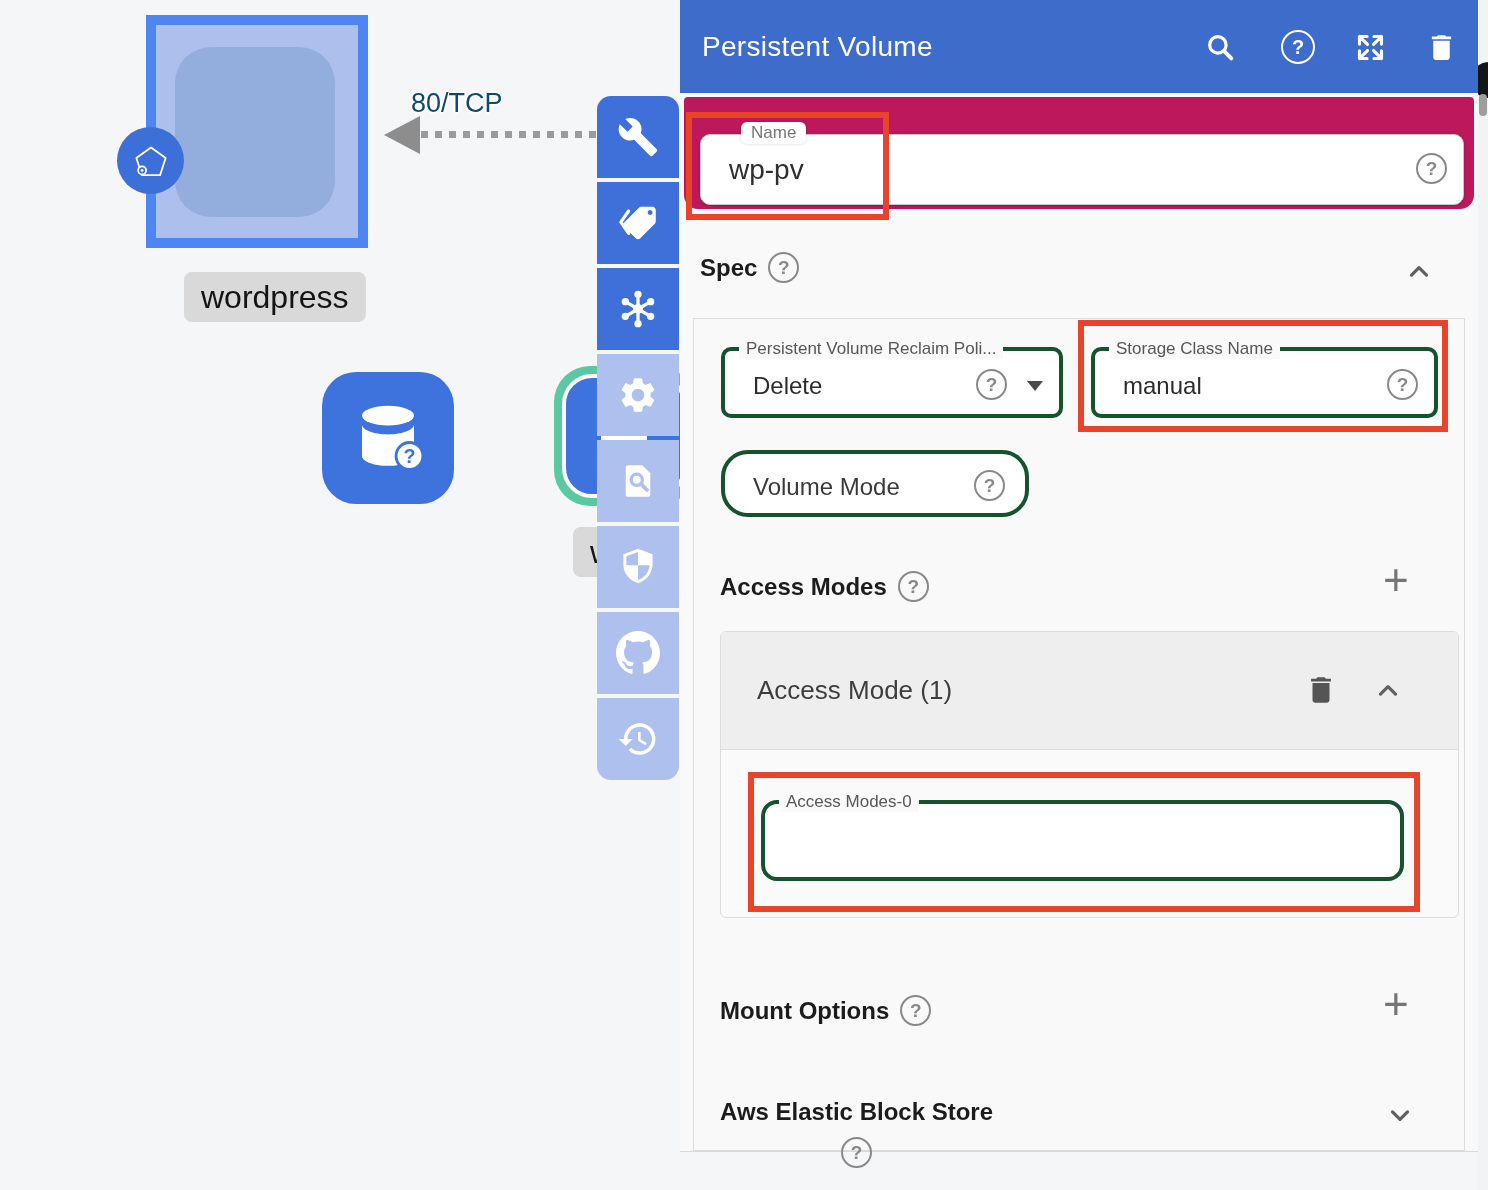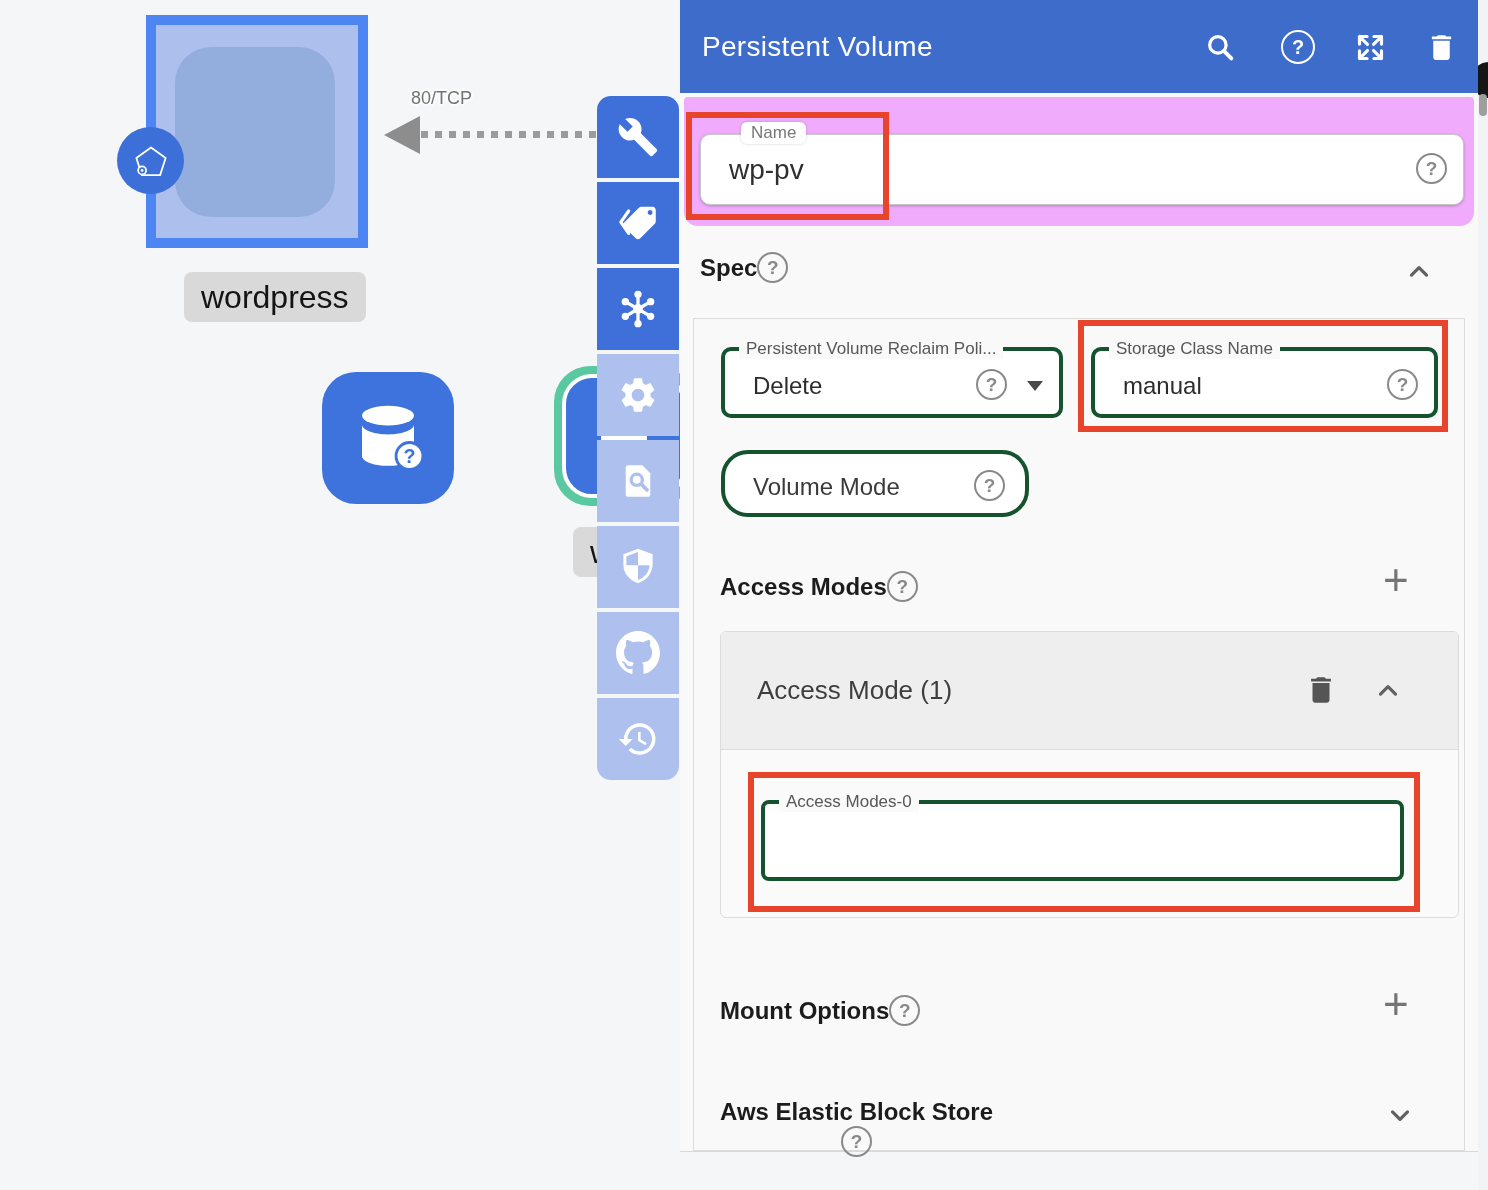--- a/index.html
+++ b/index.html
@@ -5,21 +5,21 @@
   html,body{margin:0;padding:0;}
   body{width:1488px;height:1190px;background:#f5f6f8;font-family:"Liberation Sans",sans-serif;overflow:hidden;}
   .stage{position:relative;width:1488px;height:1190px;}
   .abs{position:absolute;}
 
   
   .wp-node{left:146px;top:15px;width:222px;height:233px;border:10px solid #4d86f2;background:#adbfec;box-sizing:border-box;}
   .wp-inner{left:19px;top:22px;width:160px;height:170px;border-radius:36px;background:#93aedd;}
   .pod-badge{left:117px;top:127px;width:67px;height:67px;border-radius:50%;background:#3c70d8;display:flex;align-items:center;justify-content:center;}
   .chip{background:#d9d9d9;color:#141414;font-size:32px;padding:6px 17px;border-radius:8px;line-height:1.2;white-space:nowrap;}
-  .edge-label{left:411px;top:88px;font-size:18px;font-weight:500;color:#737373;
+  .edge-label{left:411px;top:88px;font-size:27px;font-weight:500;color:#0c4a6e;
     text-shadow:-2px 0 2px #fff,2px 0 2px #fff,0 -2px 2px #fff,0 2px 2px #fff;}
   .edge-line{left:421px;top:131px;width:177px;height:7px;
     background:repeating-linear-gradient(90deg,#9b9b9b 0 7px,transparent 7px 14px);}
   .edge-arrow{left:384px;top:116px;width:0;height:0;border-top:19px solid transparent;border-bottom:19px solid transparent;border-right:36px solid #8d8d8d;}
   .claim-node{left:322px;top:372px;width:132px;height:132px;border-radius:34px;background:#3e72dd;display:flex;align-items:center;justify-content:center;}
   .sel-outer{left:554px;top:366px;width:140px;height:140px;border-radius:36px;background:#5ac8a1;}
   .sel-inner{left:8px;top:8px;width:124px;height:124px;border-radius:30px;background:#3e72dd;border:4px solid #fff;box-sizing:border-box;display:flex;align-items:center;justify-content:center;}
 
   
   .toolbar{left:597px;top:96px;width:82px;z-index:4;}
@@ -27,27 +27,27 @@
   .tb-dark{background:#3f70d9;}
   .tb-light{background:#aec0ed;}
   .tb:first-child{border-radius:14px 14px 0 0;}
   .tb:last-child{border-radius:0 0 14px 14px;margin-bottom:0;}
 
   
   .panel{left:680px;top:0;width:798px;height:1152px;background:#f9f9fa;border-bottom:1px solid #d9d9d9;box-sizing:border-box;z-index:5;}
   .p-header{left:0;top:0;width:798px;height:93px;background:#3d6ccb;}
   .p-title{left:22px;top:0;line-height:93px;font-size:28px;color:#fff;font-weight:400;letter-spacing:.3px;}
   .hbtn{top:28px;width:38px;height:38px;display:flex;align-items:center;justify-content:center;cursor:pointer;}
-  .name-sec{left:4px;top:97px;width:790px;height:129px;background:#f0abfc;border-radius:4px 4px 14px 14px;}
+  .name-sec{left:4px;top:97px;width:790px;height:112px;background:#be185d;border-radius:4px 4px 14px 14px;}
   .input{left:16px;top:37px;width:764px;height:71px;background:#fff;border:1px solid #c8c8c8;border-radius:10px;box-sizing:border-box;box-shadow:0 1px 3px rgba(0,0,0,.25);}
   .ival{left:28px;top:0;line-height:69px;font-size:28px;color:#2f2f2f;}
   .name-chip{left:40px;top:-13px;background:#fff;padding:1px 10px;font-size:17px;color:#777;border-radius:6px;box-shadow:0 0 3px rgba(0,0,0,.18);}
   .q{width:31px;height:31px;border:2.5px solid #898989;border-radius:50%;display:flex;align-items:center;justify-content:center;font-size:19px;font-weight:700;color:#898989;box-sizing:border-box;flex:none;cursor:pointer;}
   .qw{width:34px;height:34px;border-color:#fff;color:#fff;font-size:20px;}
-  .sec-head{display:flex;align-items:center;gap:0;font-size:24px;font-weight:700;color:#1c1c1c;}
+  .sec-head{display:flex;align-items:center;gap:11px;font-size:24px;font-weight:700;color:#1c1c1c;}
   .spec-box{left:13px;top:318px;width:772px;height:833px;border:1px solid #dcdcdc;box-sizing:border-box;}
   .outfield{background:#fff;border:4px solid #14532d;border-radius:10px;box-sizing:border-box;}
   .flegend{position:absolute;top:-12px;left:14px;background:#f9f9fa;padding:0 7px;font-size:17px;color:#575757;white-space:nowrap;}
   .fvalue{position:absolute;left:28px;top:0;font-size:24px;color:#2c2c2c;}
   .caret{width:0;height:0;border-left:8px solid transparent;border-right:8px solid transparent;border-top:10px solid #4a4a4a;}
   .plus{font-size:44px;font-weight:300;color:#757575;line-height:1;cursor:pointer;}
   .chev{width:30px;height:30px;cursor:pointer;}
   .chev polyline{fill:none;stroke:#616161;stroke-width:2.6;stroke-linecap:round;stroke-linejoin:round;}
   .card{left:40px;top:631px;width:739px;height:287px;border:1px solid #dcdcdc;border-radius:6px;background:#fafafa;box-sizing:border-box;}
   .card-head{position:relative;height:117px;background:#efeeef;border-bottom:1px solid #dcdcdc;border-radius:6px 6px 0 0;}
@@ -243,21 +243,21 @@
         <div class="card-title">Access Mode (1)</div>
         <svg class="abs" style="left:583px;top:41px;" width="34" height="34" viewBox="0 0 24 24">
             <path fill="#555" d="M6 19c0 1.1.9 2 2 2h8c1.1 0 2-.9 2-2V7H6v12zM19 4h-3.5l-1-1h-5l-1 1H5v2h14V4z"></path>
           </svg>
         <svg class="chev abs" style="left:652px;top:44px;" viewBox="0 0 24 24">
             <polyline points="6,14.5 12,8.5 18,14.5"></polyline>
           </svg>
       </div>
       <div class="card-body">
         <div class="abs redbox" style="left:27px;top:22px;width:672px;height:140px;"></div>
-        <div class="abs outfield" style="left:40px;top:50px;width:643px;height:81px;border-radius:8px;padding-left:14px;">
+        <div class="abs outfield" style="left:40px;top:50px;width:643px;height:81px;border-radius:16px;padding-left:14px;">
           <span class="flegend" style="background:#fafafa;">Access Modes-0</span>
         </div>
       </div>
     </div>
 
     <div class="abs sec-head" style="left:40px;top:995px;">
       <span>Mount Options</span>
       <span class="q">?</span>
     </div>
     <span class="plus abs" style="left:703px;top:982px;">+</span>

